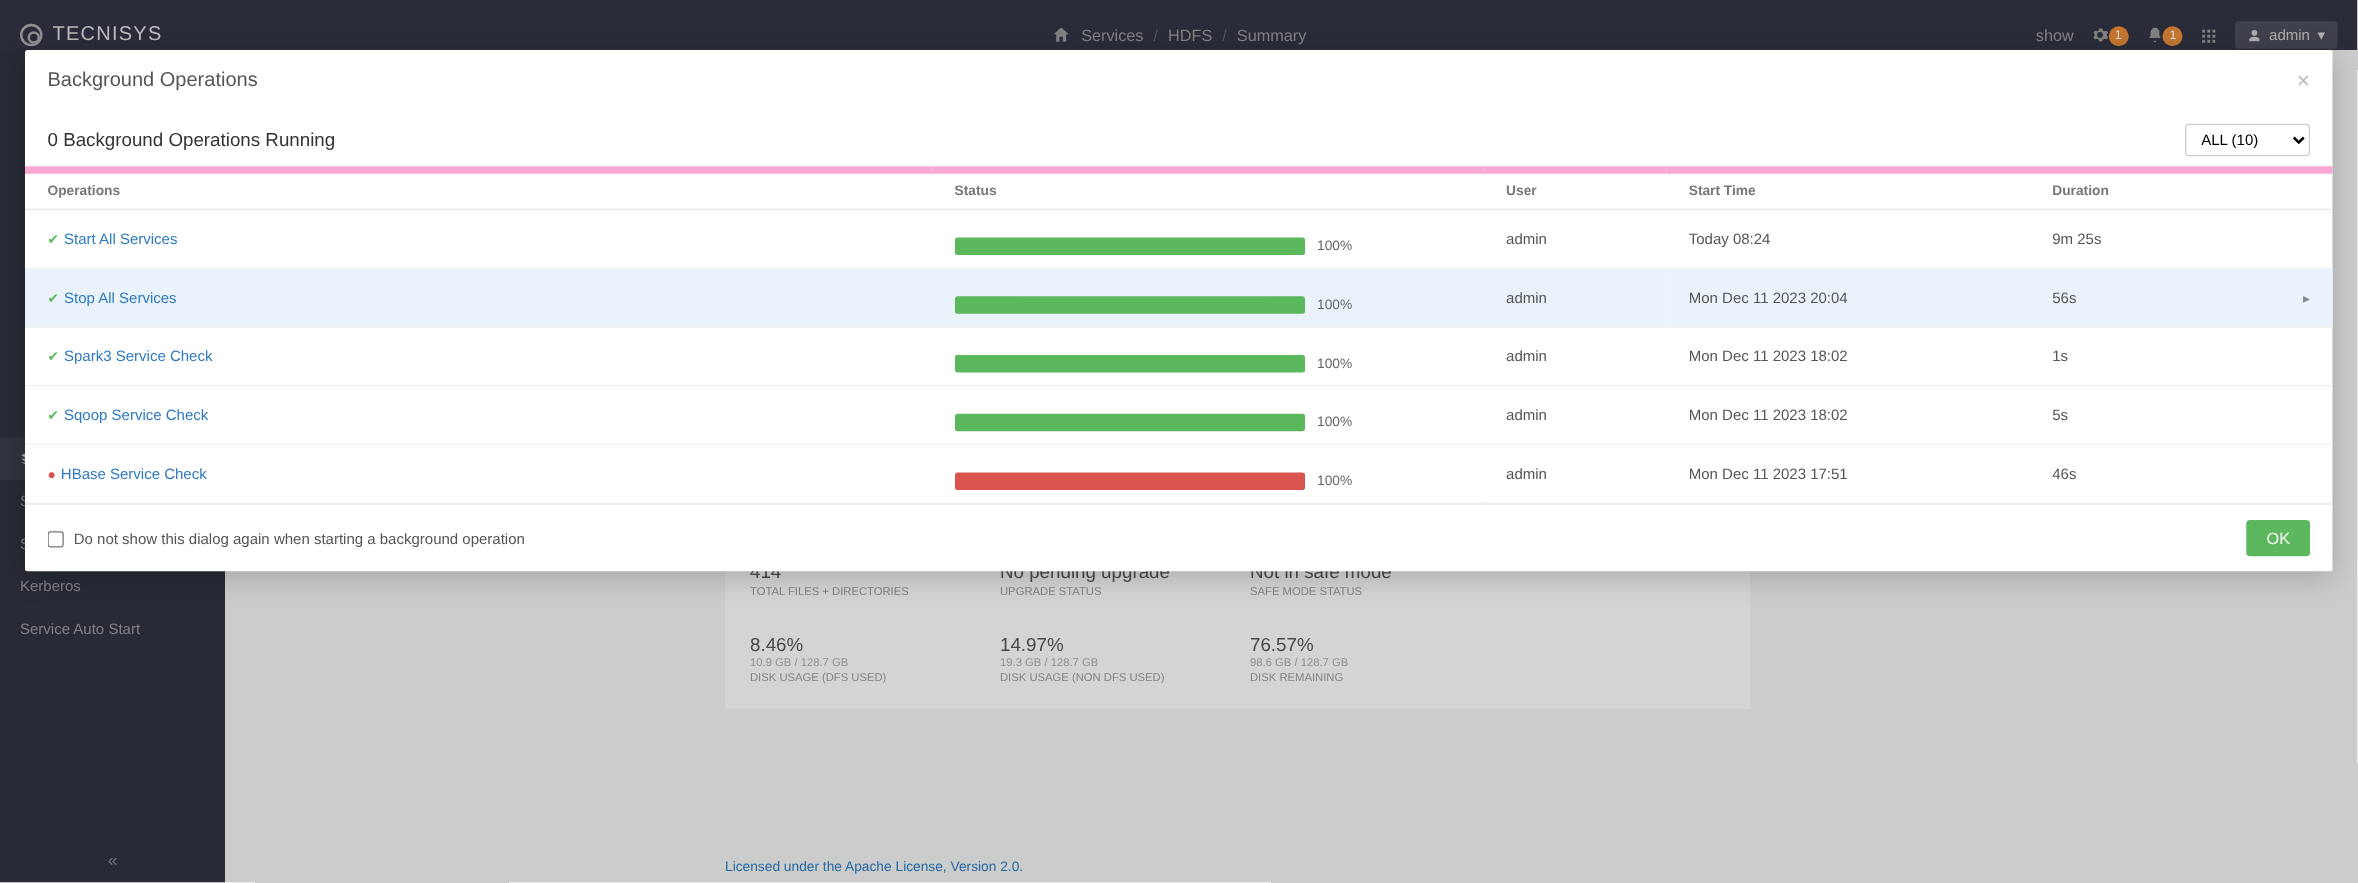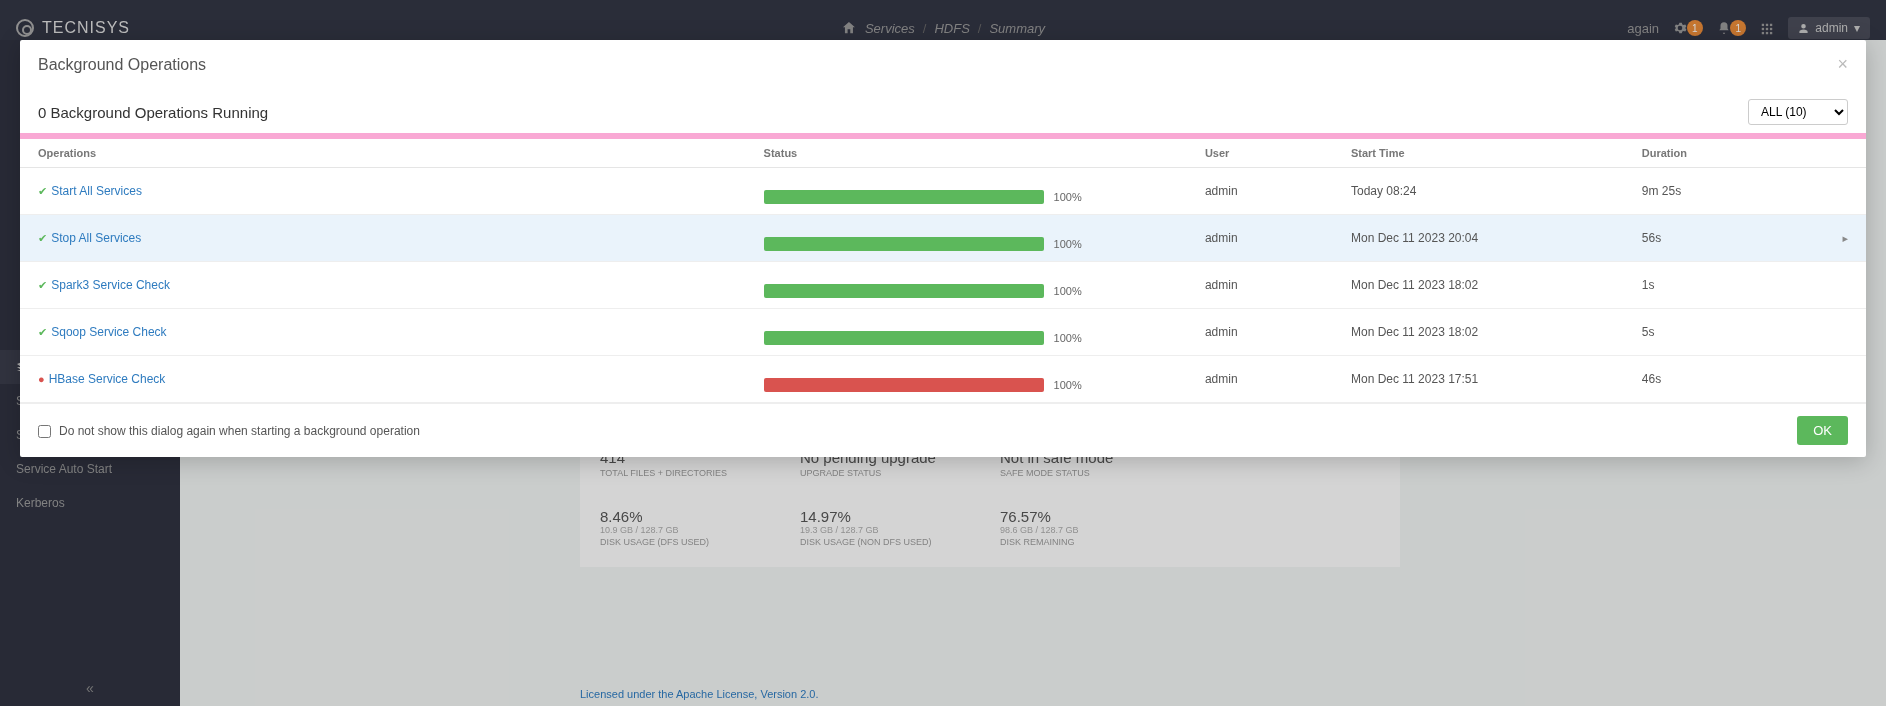--- a/index.html
+++ b/index.html
@@ -4,21 +4,21 @@
 <style>
 * { box-sizing: border-box; margin: 0; padding: 0; }
 body { font-family: "Helvetica Neue", Helvetica, Arial, sans-serif; font-size: 13px; color: #333; background: #f5f5f5; width: 1886px; height: 706px; overflow: hidden; position: relative; }
 
 
 .navbar { height: 56px; background: #323544; display: flex; align-items: center; padding: 0 16px; color: #bbb; position: relative; }
 .navbar .brand { display: flex; align-items: center; gap: 8px; color: #ddd; font-size: 16px; letter-spacing: 1px; }
 .navbar .brand-icon { width: 18px; height: 18px; border: 2px solid #aaa; border-radius: 50%; position: relative; }
 .navbar .brand-icon::after { content: ''; position: absolute; left: 4px; top: 4px; width: 6px; height: 6px; border: 2px solid #aaa; border-radius: 50%; }
 .navbar .center { position: absolute; left: 50%; transform: translateX(-50%); display: flex; align-items: center; gap: 8px; color: #999; }
-.navbar .center a { color: #999; text-decoration: none; font-style: italic; }
+.navbar .center a { color: #999; text-decoration: none; }
 .navbar .center .sep { color: #666; }
 .navbar .right { margin-left: auto; display: flex; align-items: center; gap: 14px; color: #999; }
 .navbar .badge-num { background: #e98b39; color: #fff; border-radius: 50%; width: 16px; height: 16px; display: inline-flex; align-items: center; justify-content: center; font-size: 10px; margin-left: -4px; }
 .navbar .user-btn { background: #4a4d5a; padding: 4px 10px; border-radius: 3px; display: flex; align-items: center; gap: 6px; color: #ccc; font-size: 12px; }
 
 
 .overlay { position: absolute; inset: 0; background: rgba(0,0,0,0.15); }
 
 
 .sidebar { position: absolute; top: 40px; left: 0; width: 180px; bottom: 0; background: #2f3240; color: #999; font-size: 12px; }
@@ -87,21 +87,21 @@
           <path d="M12 3l9 8h-3v9h-4v-6H10v6H6v-9H3z"></path>
         </svg>
     </span>
     <a>Services</a>
     <span class="sep">/</span>
     <a>HDFS</a>
     <span class="sep">/</span>
     <a>Summary</a>
   </div>
   <div class="right">
-    <span>again</span>
+    <span>show</span>
     <span>
       <svg width="14" height="14" viewBox="0 0 24 24" fill="#999">
           <path d="M12 8a4 4 0 100 8 4 4 0 000-8zm9 4l2 3-2 3-3-1a7 7 0 01-2 1l-1 3h-4l-1-3a7 7 0 01-2-1l-3 1-2-3 2-3-2-3 2-3 3 1a7 7 0 012-1l1-3h4l1 3a7 7 0 012 1l3-1 2 3-2 3z"></path>
         </svg>
       <span class="badge-num">1</span>
     </span>
     <span>
       <svg width="14" height="14" viewBox="0 0 24 24" fill="#999">
           <path d="M12 2a6 6 0 00-6 6v5l-2 3h16l-2-3V8a6 6 0 00-6-6zm0 20a2 2 0 002-2h-4a2 2 0 002 2z"></path>
         </svg>
@@ -139,24 +139,24 @@
     <span>Cluster Admin</span>
     <span style="margin-left:auto">⌄</span>
   </div>
   <div class="item">
       <span>Stack and Versions</span>
     </div>
   <div class="item">
       <span>Service Accounts</span>
     </div>
   <div class="item">
+      <span>Kerberos</span>
+    </div>
+  <div class="item">
       <span>Service Auto Start</span>
-    </div>
-  <div class="item">
-      <span>Kerberos</span>
     </div>
   <div class="collapse">«</div>
 </div>
 
 <div class="main-bg">
   <div class="card-bg">
     <div class="grid" id="metrics-grid">
         <div class="metric">
           <div class="val">140</div>
           <div class="lbl">Total</div>

